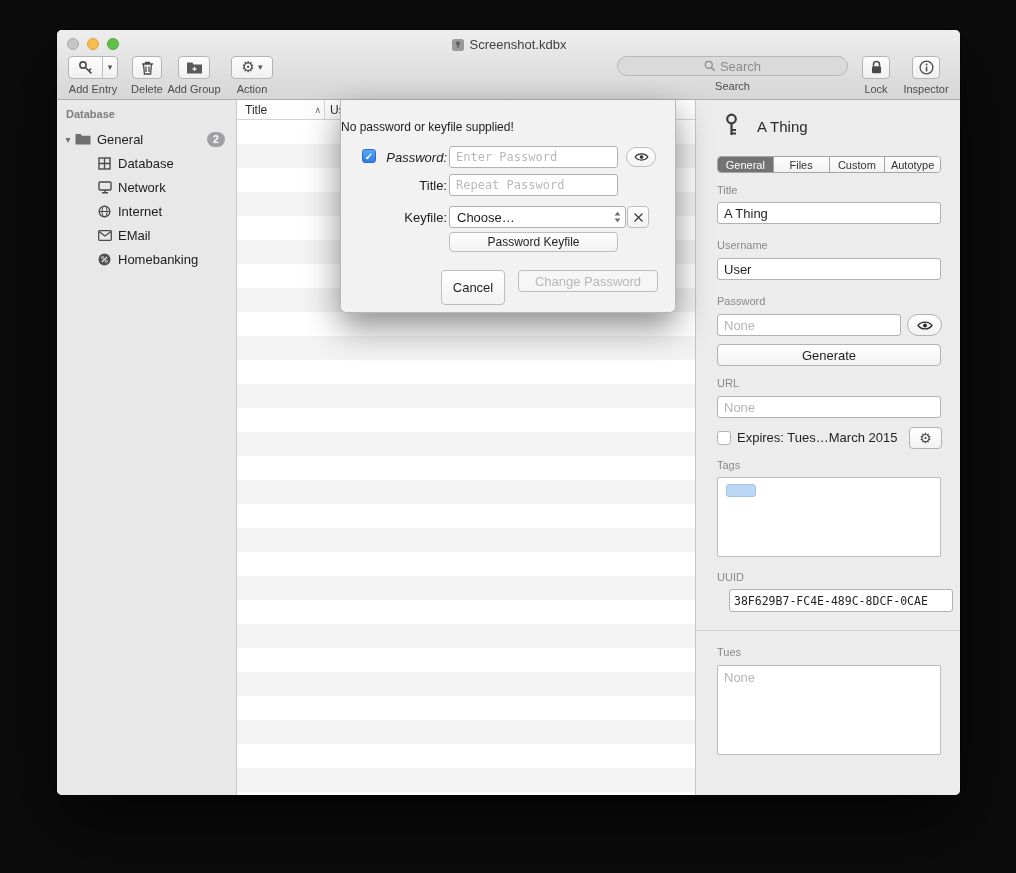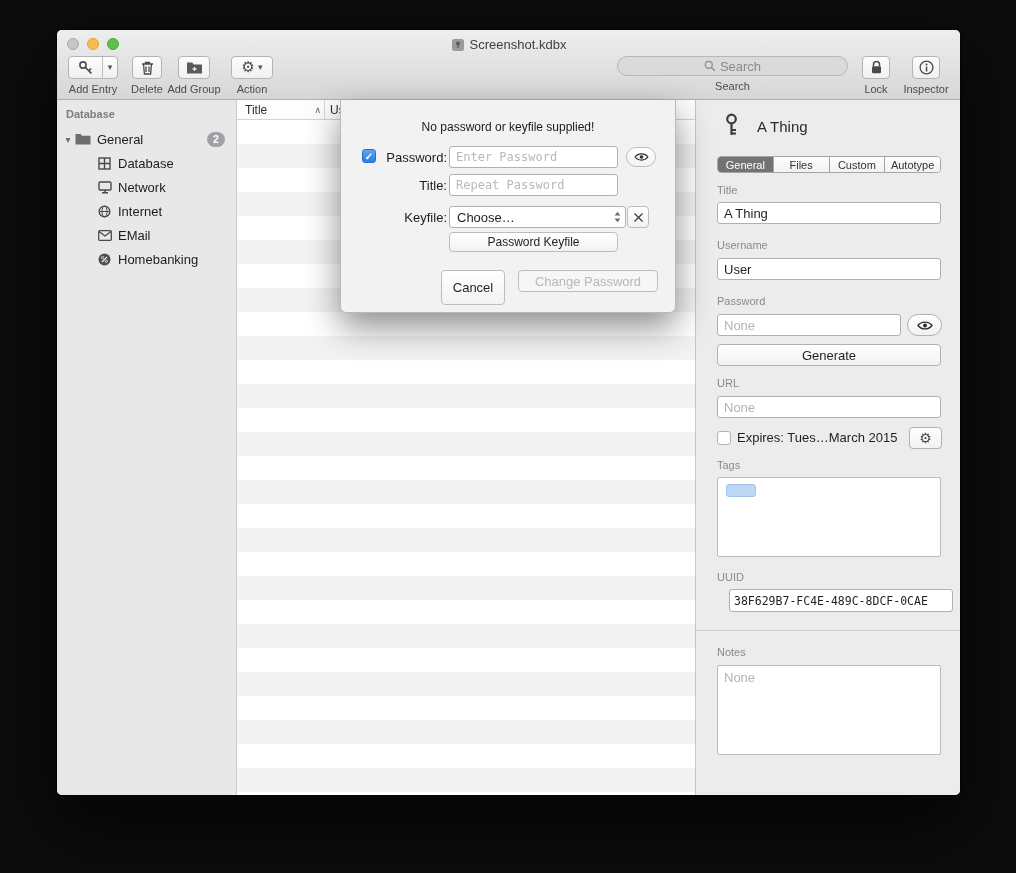--- a/index.html
+++ b/index.html
@@ -139,21 +139,21 @@
     font-family:"Liberation Sans",sans-serif;font-size:13px;padding:4px 6px;color:#1f1f1f;outline:none;
   }
   .notes-area::placeholder{color:#b4b4b4;opacity:1;}
   
   .dialog{
     position:absolute;left:283px;top:70px;width:336px;height:213px;z-index:50;
     background:#f2f2f2;border:1px solid #b9b9b9;border-top:none;
     border-radius:0 0 6px 6px;box-sizing:border-box;
     box-shadow:0 14px 34px rgba(0,0,0,.45);
   }
-  .dlg-msg{position:absolute;top:20px;left:0;right:0;text-align:center;font-size:12px;color:#1b1b1b;}
+  .dlg-msg{position:absolute;top:20px;left:0;right:0;font-size:12px;color:#1b1b1b;}
   .dlg-label{position:absolute;width:70px;text-align:right;font-size:13px;color:#1b1b1b;}
   .dlg-input{
     position:absolute;left:108px;width:169px;height:22px;box-sizing:border-box;
     border:1px solid #b1b1b1;border-radius:3px;background:#fff;
     font-family:"DejaVu Sans Mono",monospace;font-size:12px;padding:0 6px;color:#1f1f1f;outline:none;
   }
   .dlg-input::placeholder{color:#b9b9b9;opacity:1;}
   .dlg-btn{
     position:absolute;box-sizing:border-box;border:1px solid #bdbdbd;border-radius:4px;
     background:linear-gradient(#ffffff,#f2f2f2);
@@ -403,32 +403,32 @@
       <div class="ilabel" style="top:359px;">Tags</div>
       <div class="tags-box" style="top:377px;height:80px;">
         <div class="tag-chip"></div>
       </div>
 
       <div class="ilabel" style="top:471px;">UUID</div>
       <input class="itext mono" style="top: 489px; height: 23px; font-size: 11.5px; padding: 0px 4px;" value="38F629B7-FC4E-489C-8DCF-0CAE">
 
       <div class="insp-divider"></div>
 
-      <div class="ilabel" style="top:546px;">Notes</div>
+      <div class="ilabel" style="top:546px;">Tues</div>
       <textarea class="notes-area" placeholder="None" style=""></textarea>
     </div>
   </div>
 
   <div class="dialog">
     <div class="dlg-msg">No password or keyfile supplied!</div>
 
     <div class="cb checked" style="position:absolute;left:21px;top:49px;">
       <span>✓</span>
     </div>
-    <div class="dlg-label" style="left:36px;top:50px;">Password:</div>
+    <div class="dlg-label" style="left:36px;top:50px;font-style:italic;">Password:</div>
     <input class="dlg-input" style="top: 46px;" placeholder="Enter Password">
     <div class="dlg-btn eye-btn" style="left:285px;top:47px;width:30px;height:20px;border-radius:10px;">
       <span style="display:flex;">
         <svg width="15" height="10" viewBox="0 0 16 11">
             <path d="M1 5.5 C4.2 1 11.8 1 15 5.5 C11.8 10 4.2 10 1 5.5 Z" fill="none" stroke="#2e2e2e" stroke-width="1.3"></path>
             <circle cx="8" cy="5.5" r="2" fill="#2e2e2e"></circle>
           </svg>
       </span>
     </div>
 

